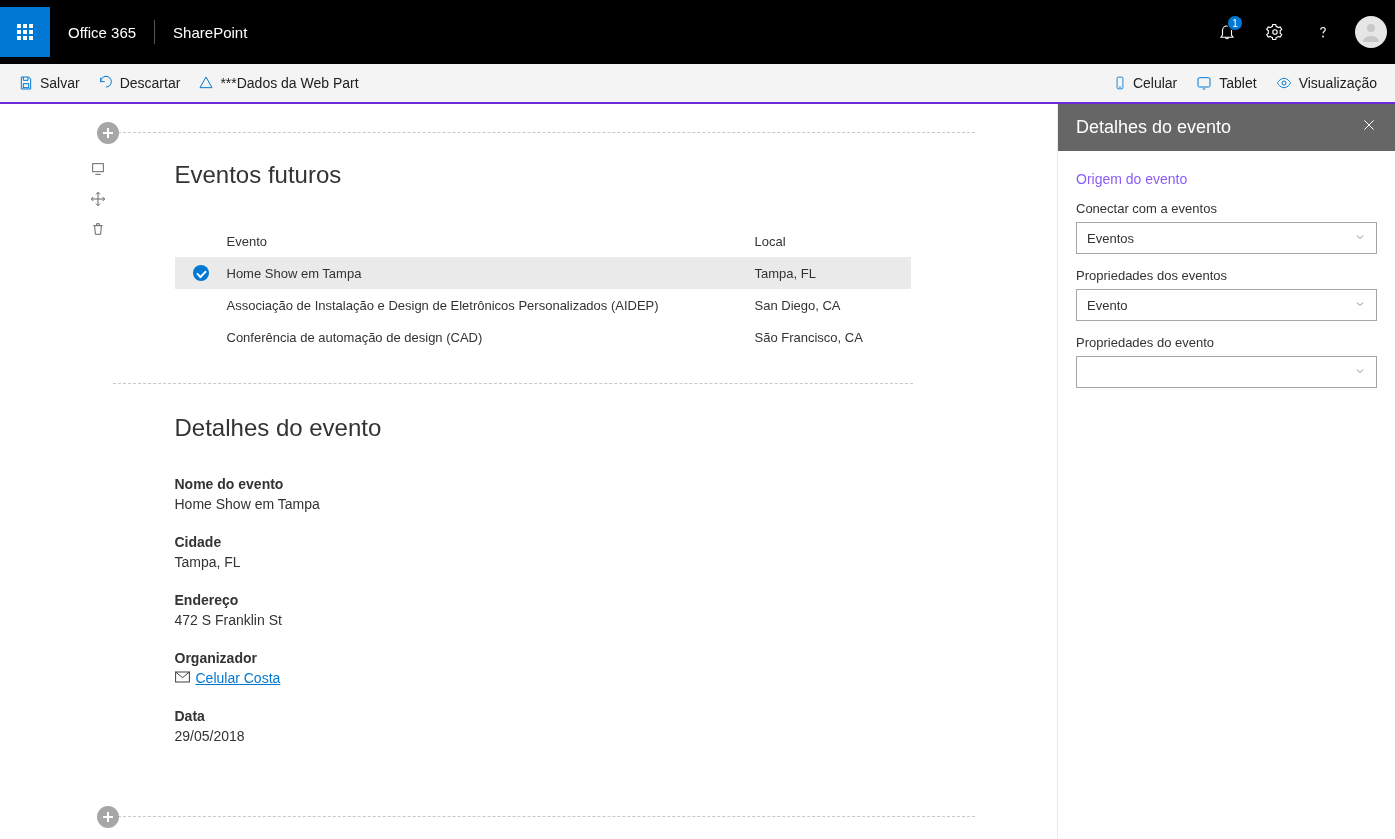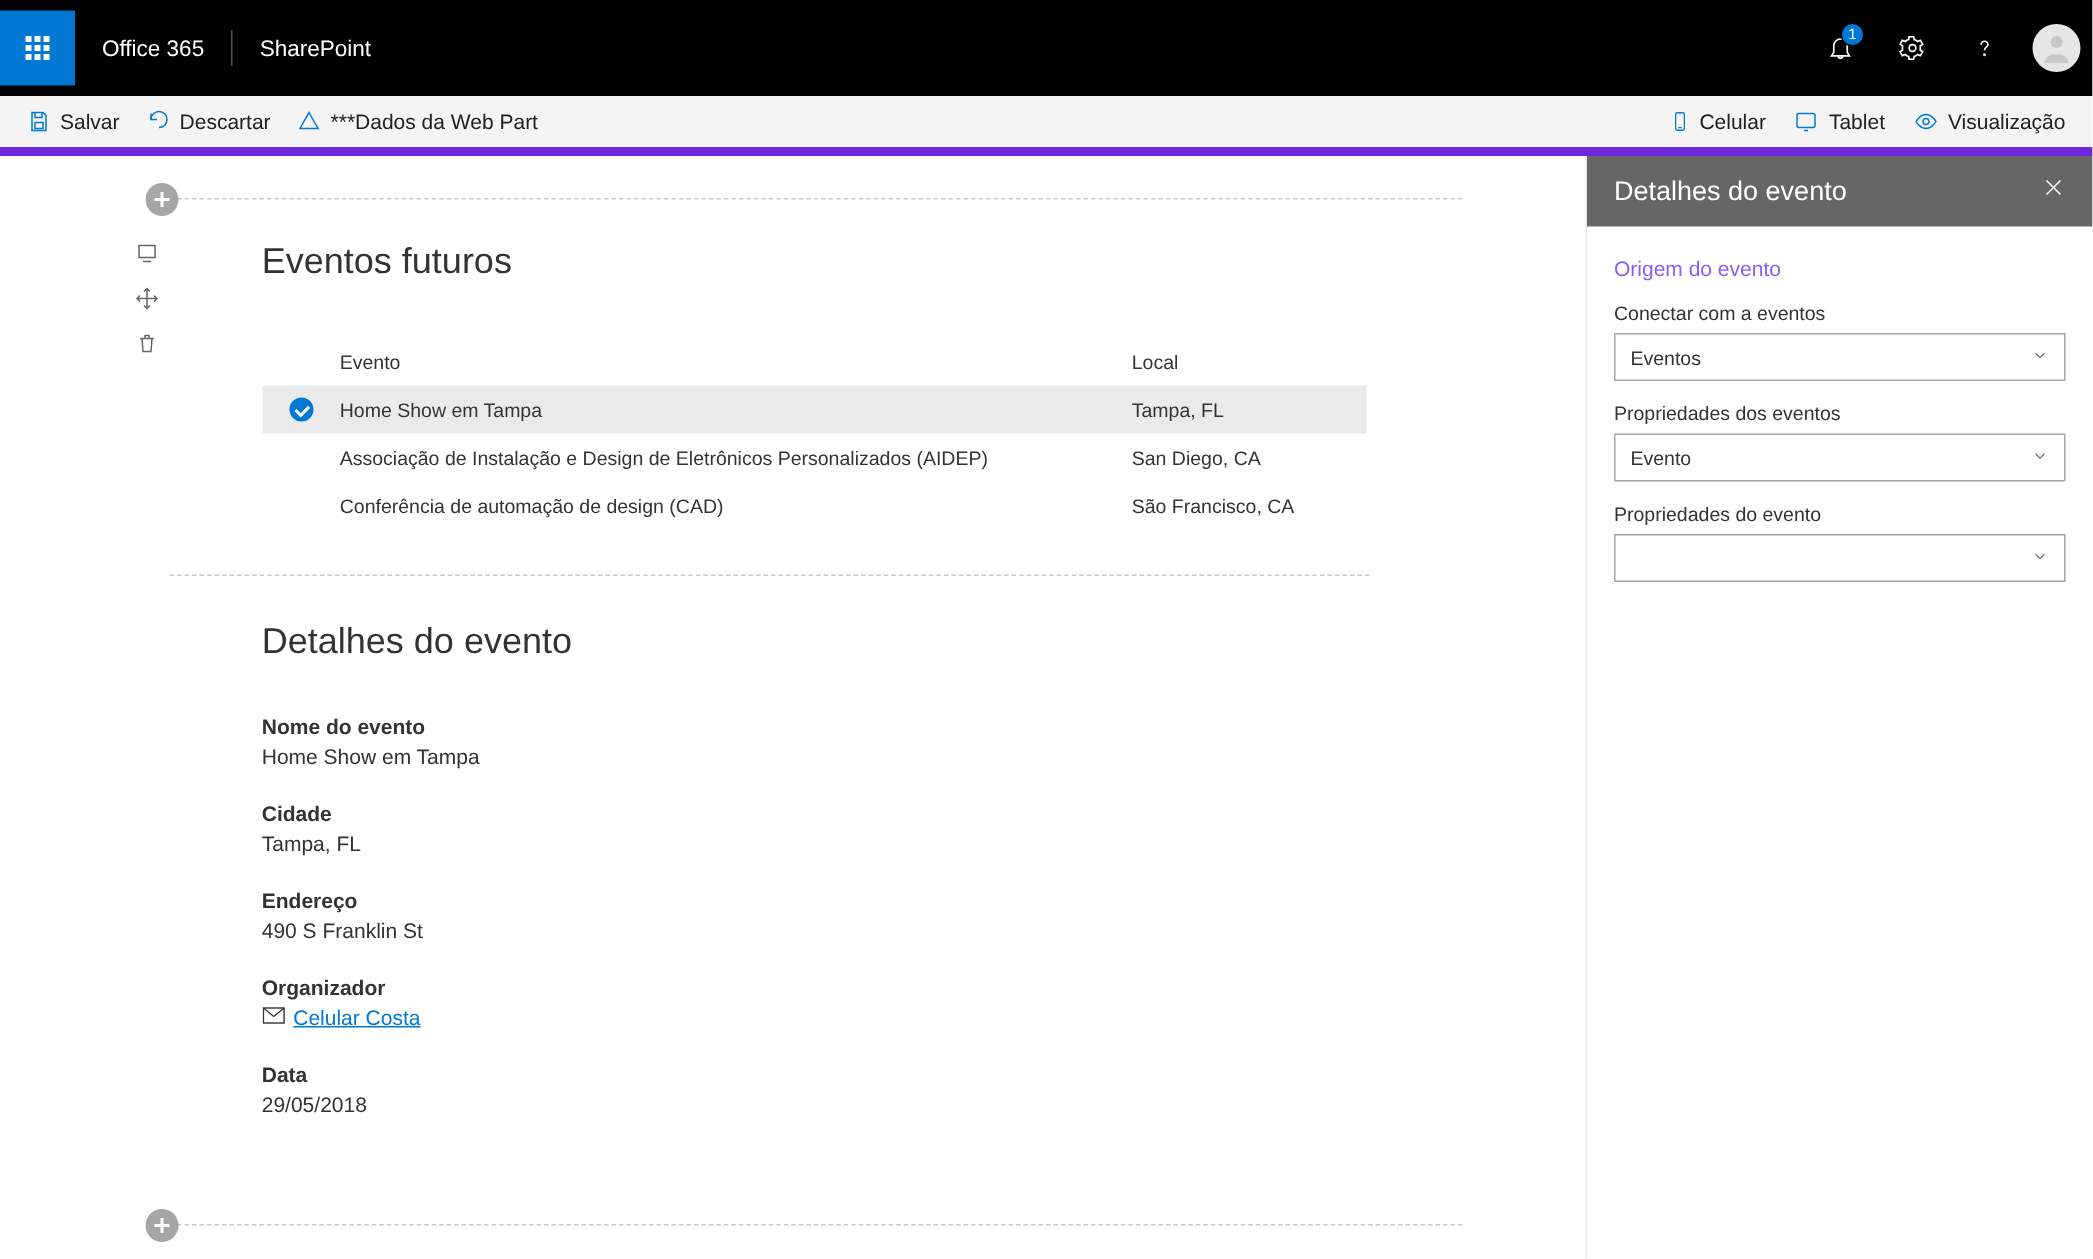--- a/index.html
+++ b/index.html
@@ -15,21 +15,21 @@
   .sp-name { padding:0 18px; font-size:15px; }
   .top-spacer { flex:1; }
   .top-icons { display:flex; align-items:center; height:50px; }
   .top-ico { width:48px; height:50px; display:flex; align-items:center; justify-content:center; cursor:pointer; position:relative; }
   .top-ico svg { stroke:#fff; fill:none; }
   .badge { position:absolute; top:8px; right:8px; background:#0078d4; color:#fff; border-radius:50%; width:16px; height:16px; font-size:10px; display:flex; align-items:center; justify-content:center; border:1px solid #000;}
   .avatar { width:32px; height:32px; border-radius:50%; background:#e6e6e6; margin:0 8px; display:flex; align-items:center; justify-content:center; }
   .avatar svg { fill:#c8c8c8; }
 
   
-  .cmd-bar { height:40px; background:#f4f4f4; display:flex; align-items:center; padding:0 18px; font-size:14px; color:#333; border-bottom:6px solid #6d28d9;}
+  .cmd-bar { height:40px; background:#f4f4f4; display:flex; align-items:center; padding:0 18px; font-size:14px; color:#333; border-bottom:2px solid #6d28d9;}
   .cmd { display:flex; align-items:center; gap:6px; margin-right:18px; cursor:pointer; }
   .cmd svg { stroke:#0078d4; fill:none; }
   .cmd-label { color:#212121; }
   .cmd-spacer { flex:1; }
 
   
   .layout { display:flex; height:calc(839px - 90px); }
   .canvas-wrap { flex:1; display:flex; justify-content:center; padding-top:28px; overflow:auto; }
   .canvas { width:892px; position:relative; }
 
@@ -241,21 +241,21 @@
             <div class="field">
               <div class="label">Nome do evento</div>
               <div>Home Show em Tampa</div>
             </div>
             <div class="field">
               <div class="label">Cidade</div>
               <div>Tampa, FL</div>
             </div>
             <div class="field">
               <div class="label">Endereço</div>
-              <div>490 S Franklin St</div>
+              <div>472 S Franklin St</div>
             </div>
             <div class="field">
               <div class="label">Organizador</div>
               <div class="org-line">
                 <span class="mail-ico">
                   <svg width="15" height="12" viewBox="0 0 24 18" stroke-width="1.5">
                       <rect x="1" y="1" width="22" height="16"></rect>
                       <path d="M1 1l11 9L23 1"></path>
                     </svg>
                 </span>

